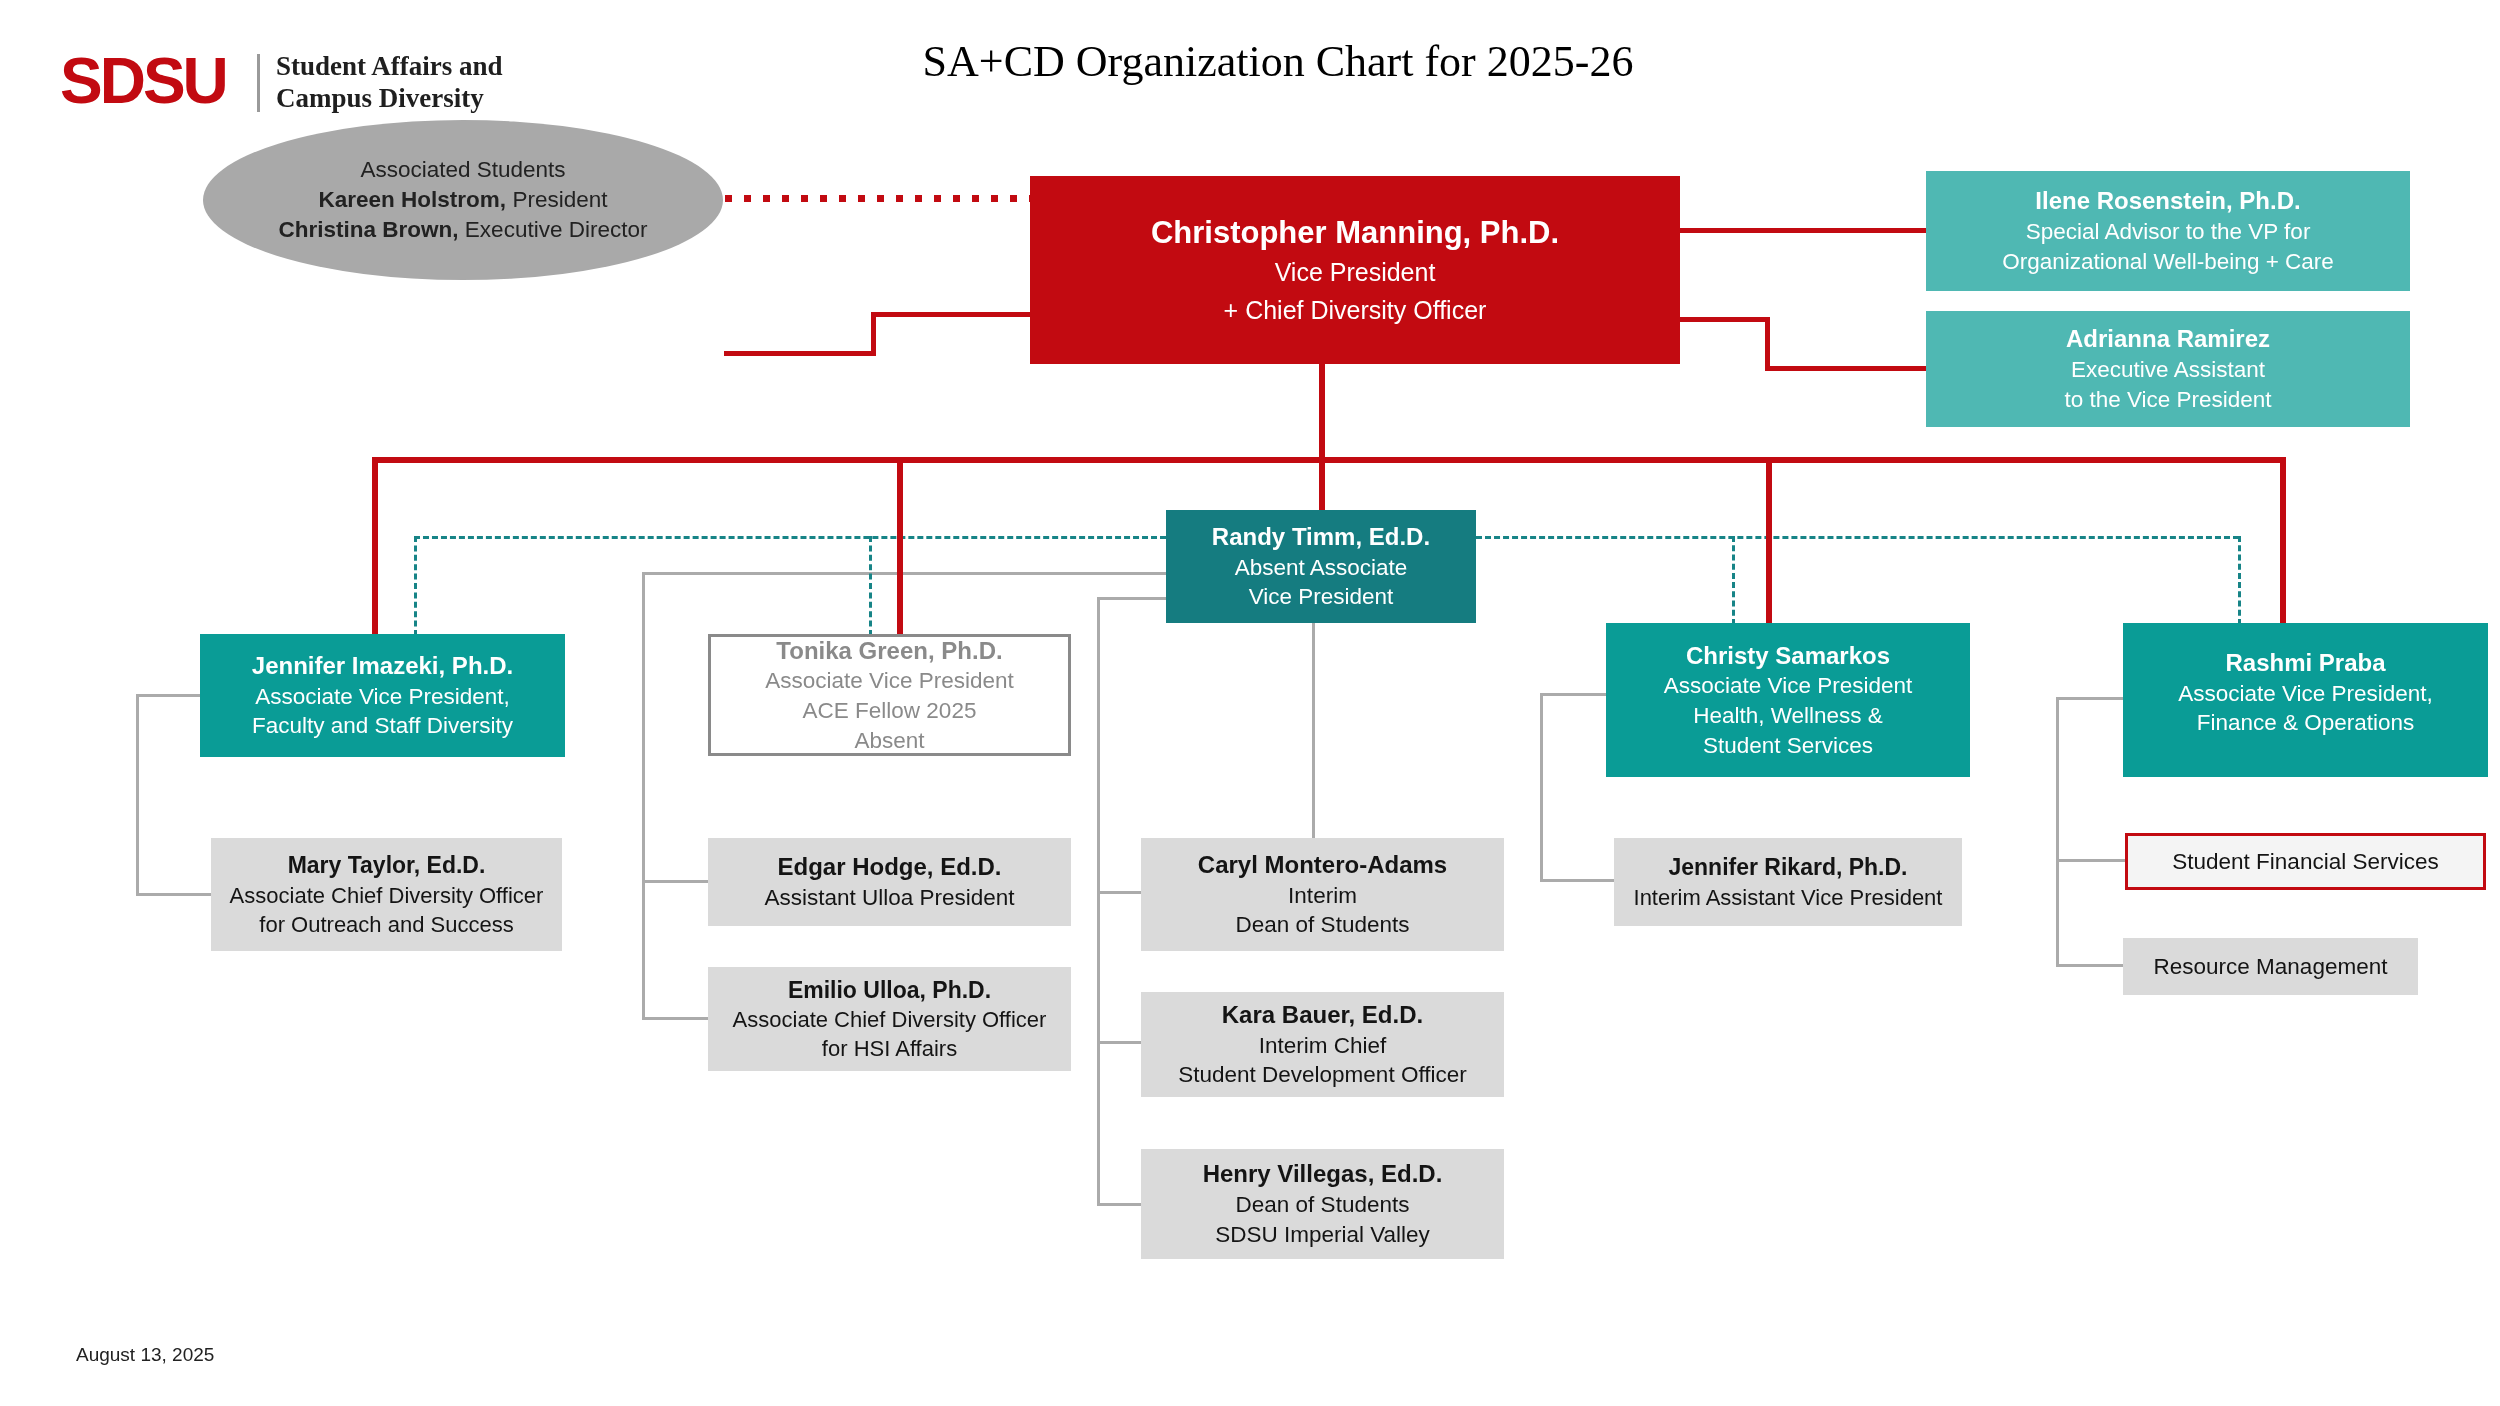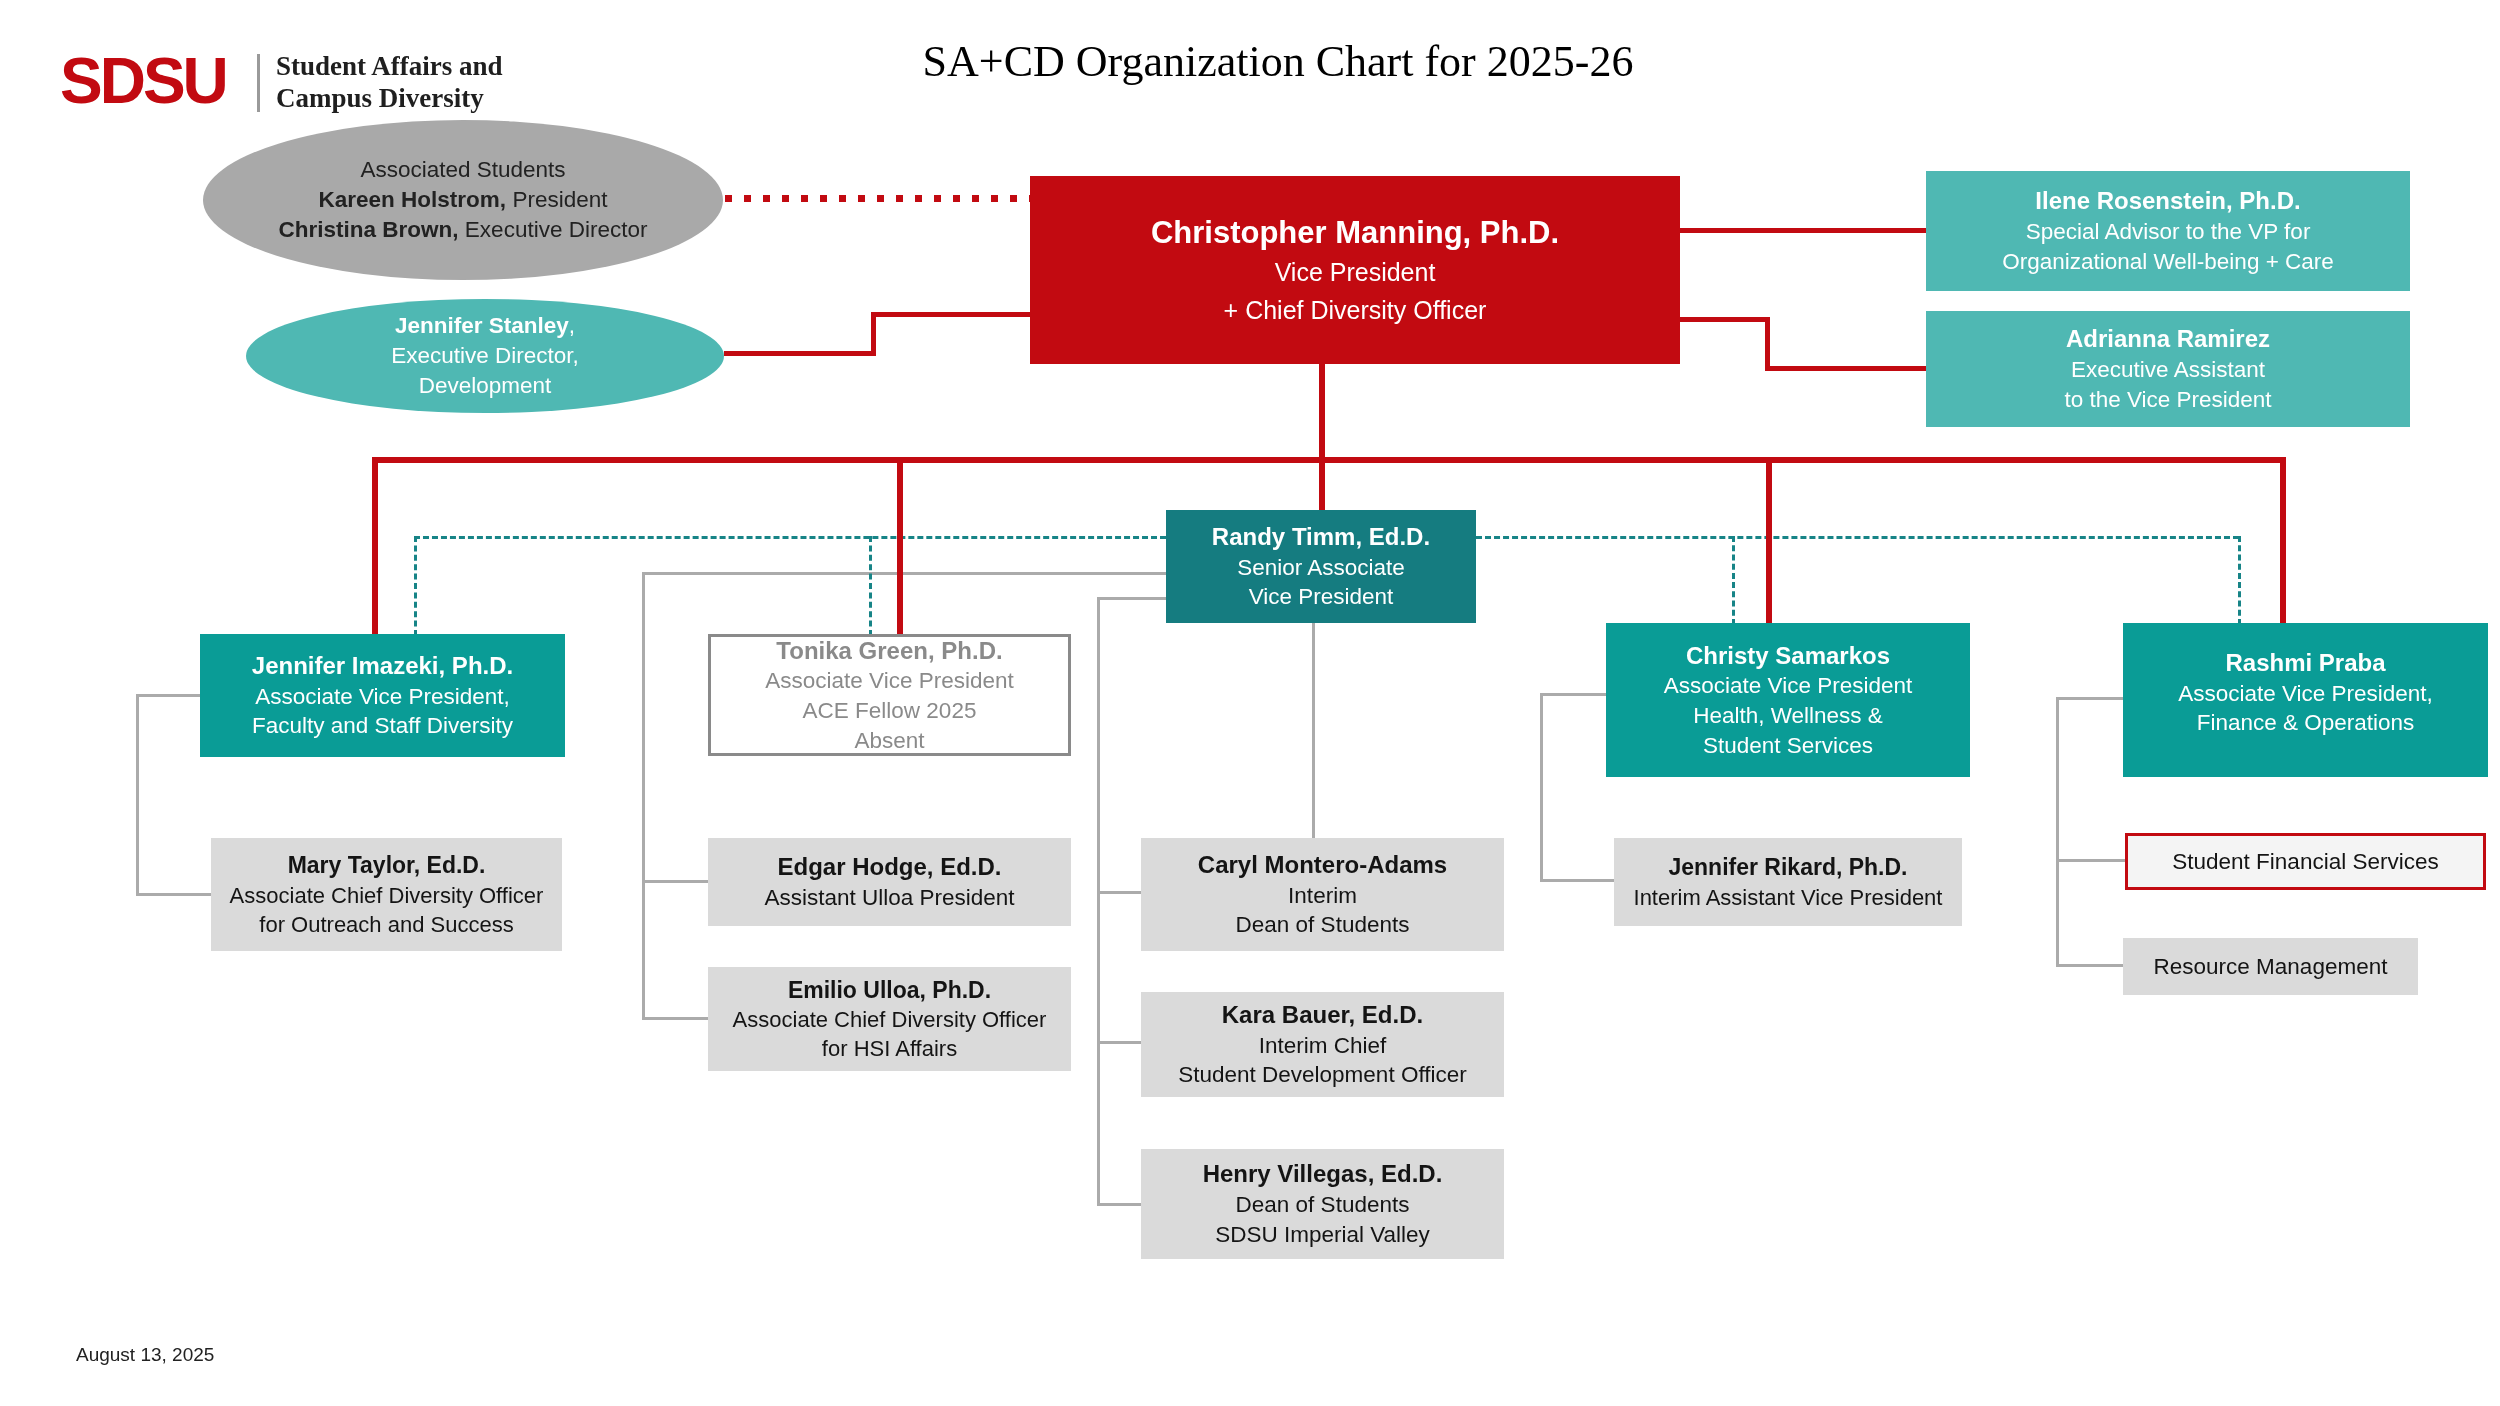--- a/index.html
+++ b/index.html
@@ -112,27 +112,20 @@
   <div class="node ellipse gray-ellipse" style="left:183px;top:120px;width:520px;height:160px">
     <div class="ln" style="max-width:430px">
       <span>Associated Students</span><br>
       <span class="b">Kareen Holstrom,</span>
       <span>President</span><br>
       <span class="b">Christina Brown,</span>
       <span>Executive Director</span>
     </div>
   </div>
 
-  <div class="node ellipse teal-light" style="left:226px;top:299px;width:478px;height:114px">
-    <div class="ln">
-      <span class="b">Jennifer Stanley</span><span>,</span><br>
-      <span>Executive Director,</span><br>
-      <span>Development</span>
-    </div>
-  </div>
 
   <div class="node red-box" style="left:1010px;top:176px;width:650px;height:188px">
     <div class="nm-lg">Christopher Manning, Ph.D.</div>
     <div class="ln-lg">Vice President</div>
     <div class="ln-lg">+ Chief Diversity Officer</div>
   </div>
 
   <div class="node teal-light" style="left:1906px;top:171px;width:484px;height:120px">
     <div class="nm">Ilene Rosenstein, Ph.D.</div>
     <div class="ln">Special Advisor to the VP for</div>
@@ -140,21 +133,21 @@
   </div>
 
   <div class="node teal-light" style="left:1906px;top:311px;width:484px;height:116px">
     <div class="nm">Adrianna Ramirez</div>
     <div class="ln">Executive Assistant</div>
     <div class="ln">to the Vice President</div>
   </div>
 
   <div class="node teal-dark" style="left:1146px;top:510px;width:310px;height:113px">
     <div class="nm">Randy Timm, Ed.D.</div>
-    <div class="ln">Senior Associate</div>
+    <div class="ln">Absent Associate</div>
     <div class="ln">Vice President</div>
   </div>
 
   <div class="node teal-green" style="left:180px;top:634px;width:365px;height:123px">
     <div class="nm">Jennifer Imazeki, Ph.D.</div>
     <div class="ln">Associate Vice President,</div>
     <div class="ln">Faculty and Staff Diversity</div>
   </div>
 
   <div class="node outline-box" style="left:688px;top:634px;width:363px;height:122px">

